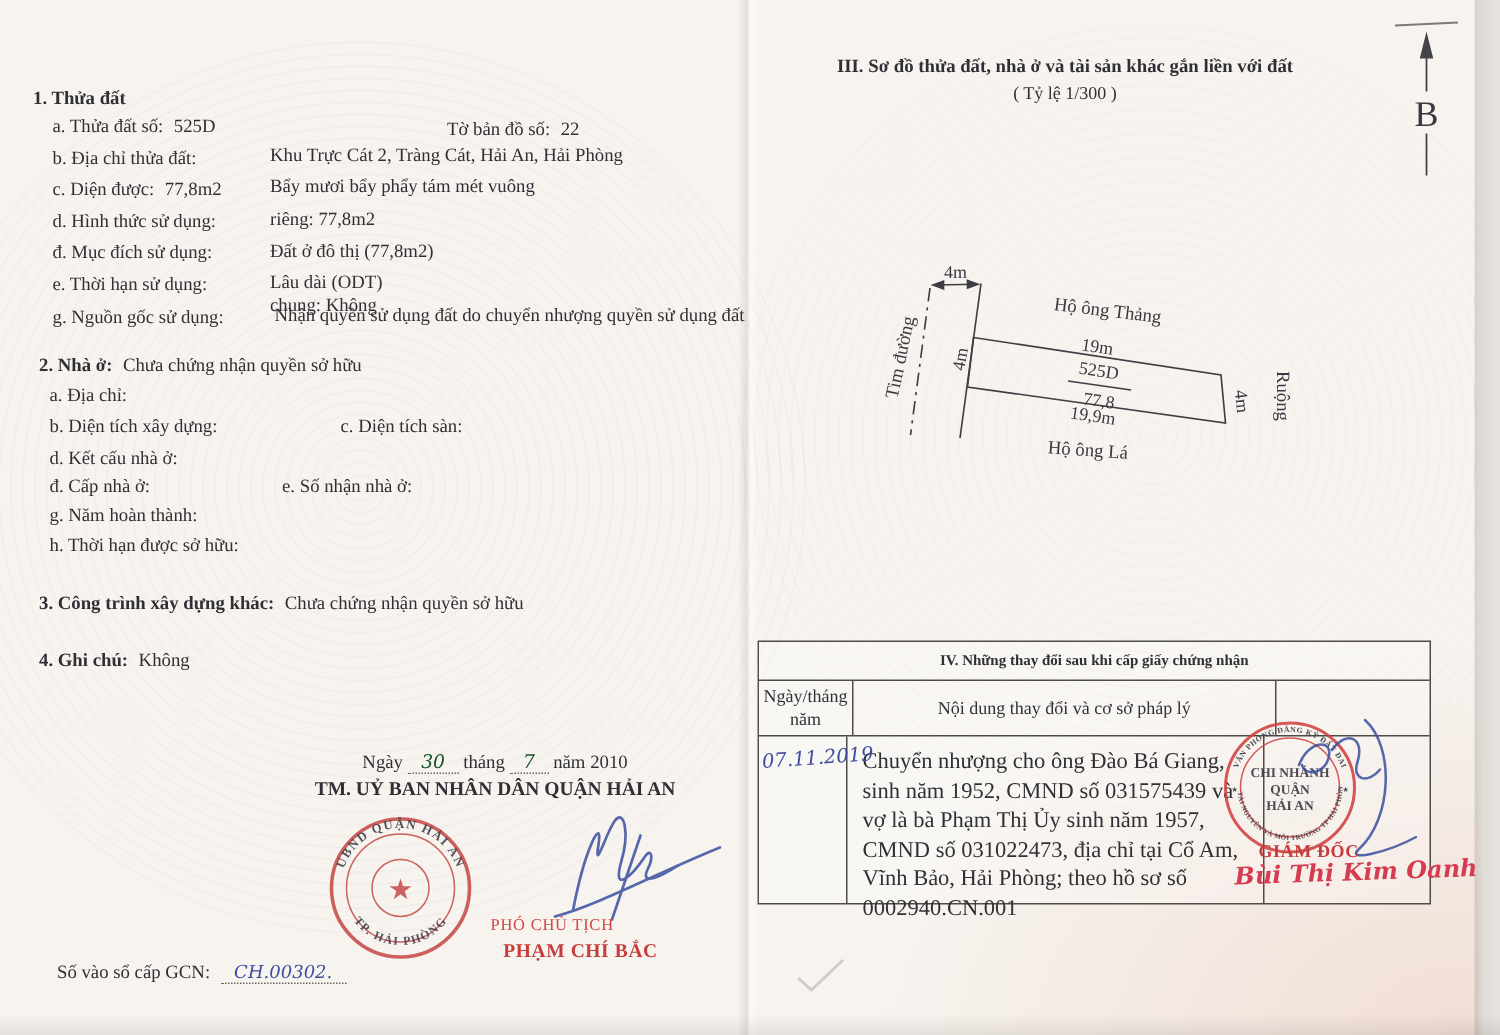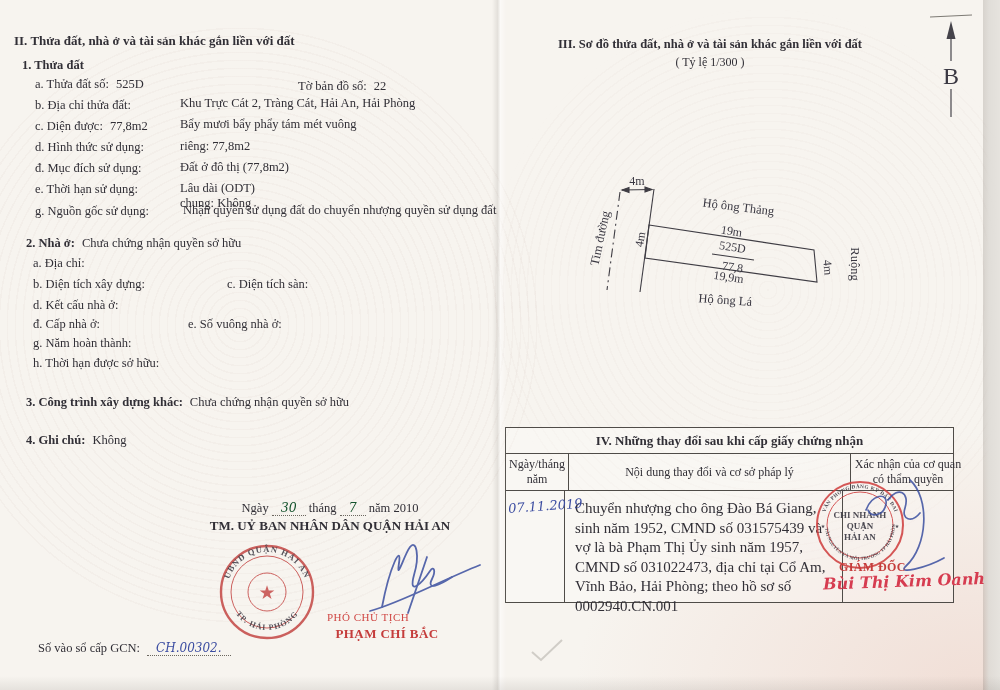--- a/index.html
+++ b/index.html
@@ -31,21 +31,21 @@
   .row{display:flex;gap:7px;}
   .ctr{text-align:center;white-space:normal;}
   .hand{font-style:italic;color:#14532d;font-family:"DejaVu Serif",serif;}
   .hand-blue{font-style:italic;color:#3c4da1;font-family:"DejaVu Serif",serif;}
   .dotted{border-bottom:1px dotted #6b675f;padding:0 9px;}
   .red{color:#d04845;}
   .redname{color:#c53d3c;font-weight:bold;letter-spacing:.4px;}
 
   
   .tbl{position:absolute;left:505px;top:427px;width:447px;border:1.5px solid #4f4c48;background:rgba(255,255,255,0.25);}
-  .tbl .title{height:25px;line-height:25px;text-align:center;font-weight:bold;font-size:13px;border-bottom:1px solid #4f4c48;}
+  .tbl .title{height:25px;line-height:25px;text-align:center;font-weight:bold;font-size:10px;border-bottom:1px solid #4f4c48;}
   .tbl .head{display:flex;border-bottom:1px solid #4f4c48;}
   .tbl .head>div{font-size:12px;text-align:center;padding:3px 2px;display:flex;align-items:center;justify-content:center;}
   .tbl .body{display:flex;height:111px;}
   .c1{width:58px;border-right:1px solid #4f4c48;flex:none;}
   .c2{width:277px;border-right:1px solid #4f4c48;flex:none;}
   .c3{width:110px;flex:none;}
   .content-text{font-size:15px;white-space:normal;line-height:1.3;padding:8px 6px 0 10px;}
 
   .sig-script{position:absolute;left:823px;top:572px;width:150px;text-align:center;
     font-family:"DejaVu Serif",serif;font-style:italic;font-weight:bold;
@@ -55,21 +55,20 @@
 </style>
 </head>
 <body>
 
 <div class="page">
 
   <div class="guilloche g-left"></div>
   <div class="guilloche g-right"></div>
   <div class="warm-corner"></div>
 
-  <div class="t b" style="left:14px;top:33px;font-size:13px;">II. Thửa đất, nhà ở và tài sản khác gắn liền với đất</div>
   <div class="t b" style="left:22px;top:58px;">1. Thửa đất</div>
 
   <div class="t row" style="left:35px;top:77px;">
     <span>a. Thửa đất số:</span>
     <span>525D</span>
   </div>
   <div class="t row" style="left:298px;top:79px;">
     <span>Tờ bản đồ số:</span>
     <span>22</span>
   </div>
@@ -100,21 +99,21 @@
 
   <div class="t row" style="left:26px;top:236px;">
     <span class="b">2. Nhà ở:</span>
     <span>Chưa chứng nhận quyền sở hữu</span>
   </div>
   <div class="t" style="left:33px;top:256px;">a. Địa chỉ:</div>
   <div class="t" style="left:33px;top:277px;">b. Diện tích xây dựng:</div>
   <div class="t" style="left:188px;top:277px;margin-left:39px;">c. Diện tích sàn:</div>
   <div class="t" style="left:33px;top:298px;">d. Kết cấu nhà ở:</div>
   <div class="t" style="left:33px;top:317px;">đ. Cấp nhà ở:</div>
-  <div class="t" style="left:188px;top:317px;">e. Số vuông nhà ở:</div>
+  <div class="t" style="left:188px;top:317px;">e. Số nhận nhà ở:</div>
   <div class="t" style="left:33px;top:336px;">g. Năm hoàn thành:</div>
   <div class="t" style="left:33px;top:356px;">h. Thời hạn được sở hữu:</div>
 
   <div class="t row" style="left:26px;top:395px;">
     <span class="b">3. Công trình xây dựng khác:</span>
     <span>Chưa chứng nhận quyền sở hữu</span>
   </div>
   <div class="t row" style="left:26px;top:433px;">
     <span class="b">4. Ghi chú:</span>
     <span>Không</span>
@@ -202,21 +201,20 @@
       <text x="165" y="164" font-size="12.5" text-anchor="middle" transform="rotate(4 165 164)">Hộ ông Lá</text>
       <text x="291" y="124" font-size="12.5" text-anchor="middle" transform="rotate(90 291 124)">Ruộng</text>
     </g>
   </svg>
 
   <div class="tbl">
     <div class="title">IV. Những thay đổi sau khi cấp giấy chứng nhận</div>
     <div class="head">
       <div class="c1">Ngày/tháng năm</div>
       <div class="c2">Nội dung thay đổi và cơ sở pháp lý</div>
-      <div class="c3">Xác nhận của cơ quan có thẩm quyền</div>
     </div>
     <div class="body">
       <div class="c1">
         <div class="hand-blue" style="font-size:13px;transform:rotate(-4deg);margin:8px 0 0 2px;white-space:nowrap;">07.11.2019</div>
       </div>
       <div class="c2">
         <div class="content-text">Chuyển nhượng cho ông Đào Bá Giang, sinh năm 1952, CMND số 031575439 và vợ là bà Phạm Thị Ủy sinh năm 1957, CMND số 031022473, địa chỉ tại Cổ Am, Vĩnh Bảo, Hải Phòng; theo hồ sơ số 0002940.CN.001</div>
       </div>
       <div class="c3"></div>
     </div>

